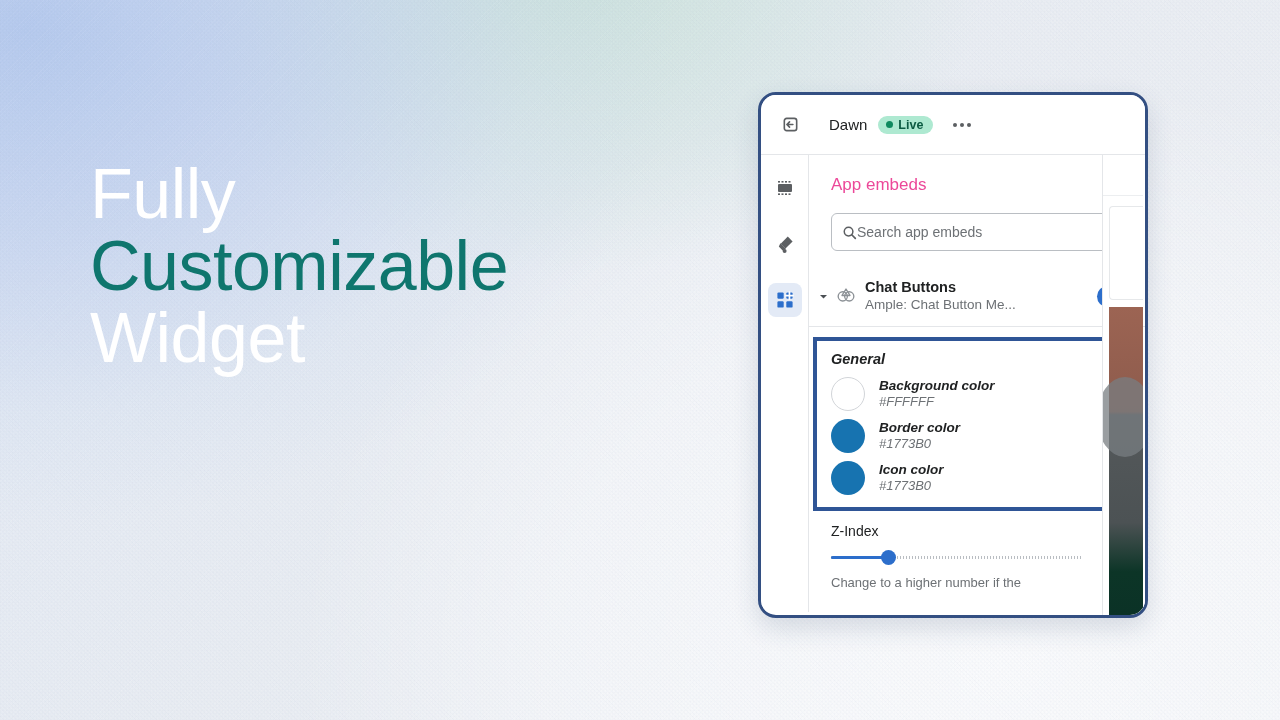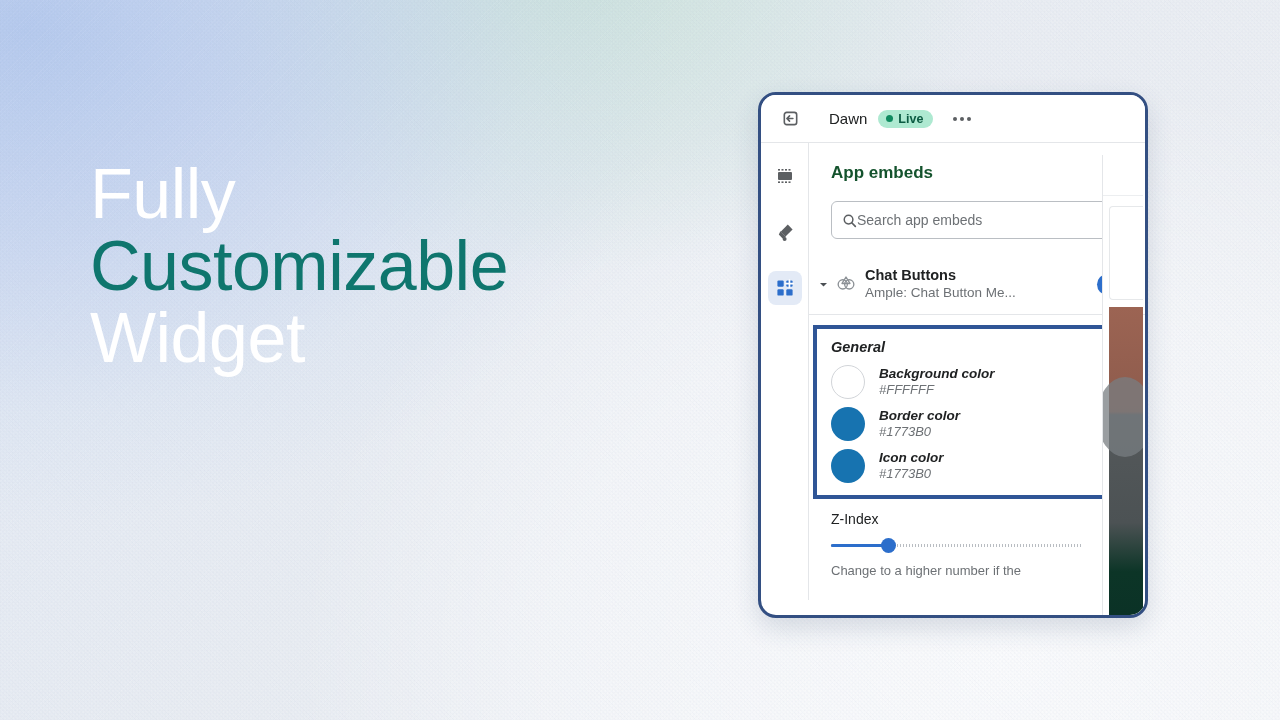--- a/index.html
+++ b/index.html
@@ -93,21 +93,21 @@
     top: 92px;
     width: 384px;
     height: 520px;
     border: 3px solid #334f82;
     border-radius: 18px;
     background: #ffffff;
     overflow: hidden;
     box-shadow: 0 10px 26px rgba(40,60,100,0.16);
   }
   .panel-topbar {
-    height: 48px;
+    height: 60px;
     background: #ffffff;
     border-bottom: 1px solid #e4e6e9;
     display: flex;
     align-items: center;
     padding-left: 14px;
     box-sizing: border-box;
   }
   .exit-btn {
     width: 30px; height: 30px;
     display: flex; align-items: center; justify-content: center;
@@ -171,22 +171,22 @@
     flex: 1;
     position: relative;
     background: #ffffff;
     overflow: hidden;
   }
   .content-inner {
     padding: 20px 18px 0 22px;
   }
   .section-title {
     font-size: 17px;
-    font-weight: 700;
-    color: #14532d;
+    font-weight: 400;
+    color: #ec4899;
     margin: 0 0 18px 0;
   }
   .search-box {
     height: 38px;
     border: 1px solid #babec3;
     border-radius: 6px;
     display: flex;
     align-items: center;
     padding: 0 10px;
     box-sizing: border-box;

